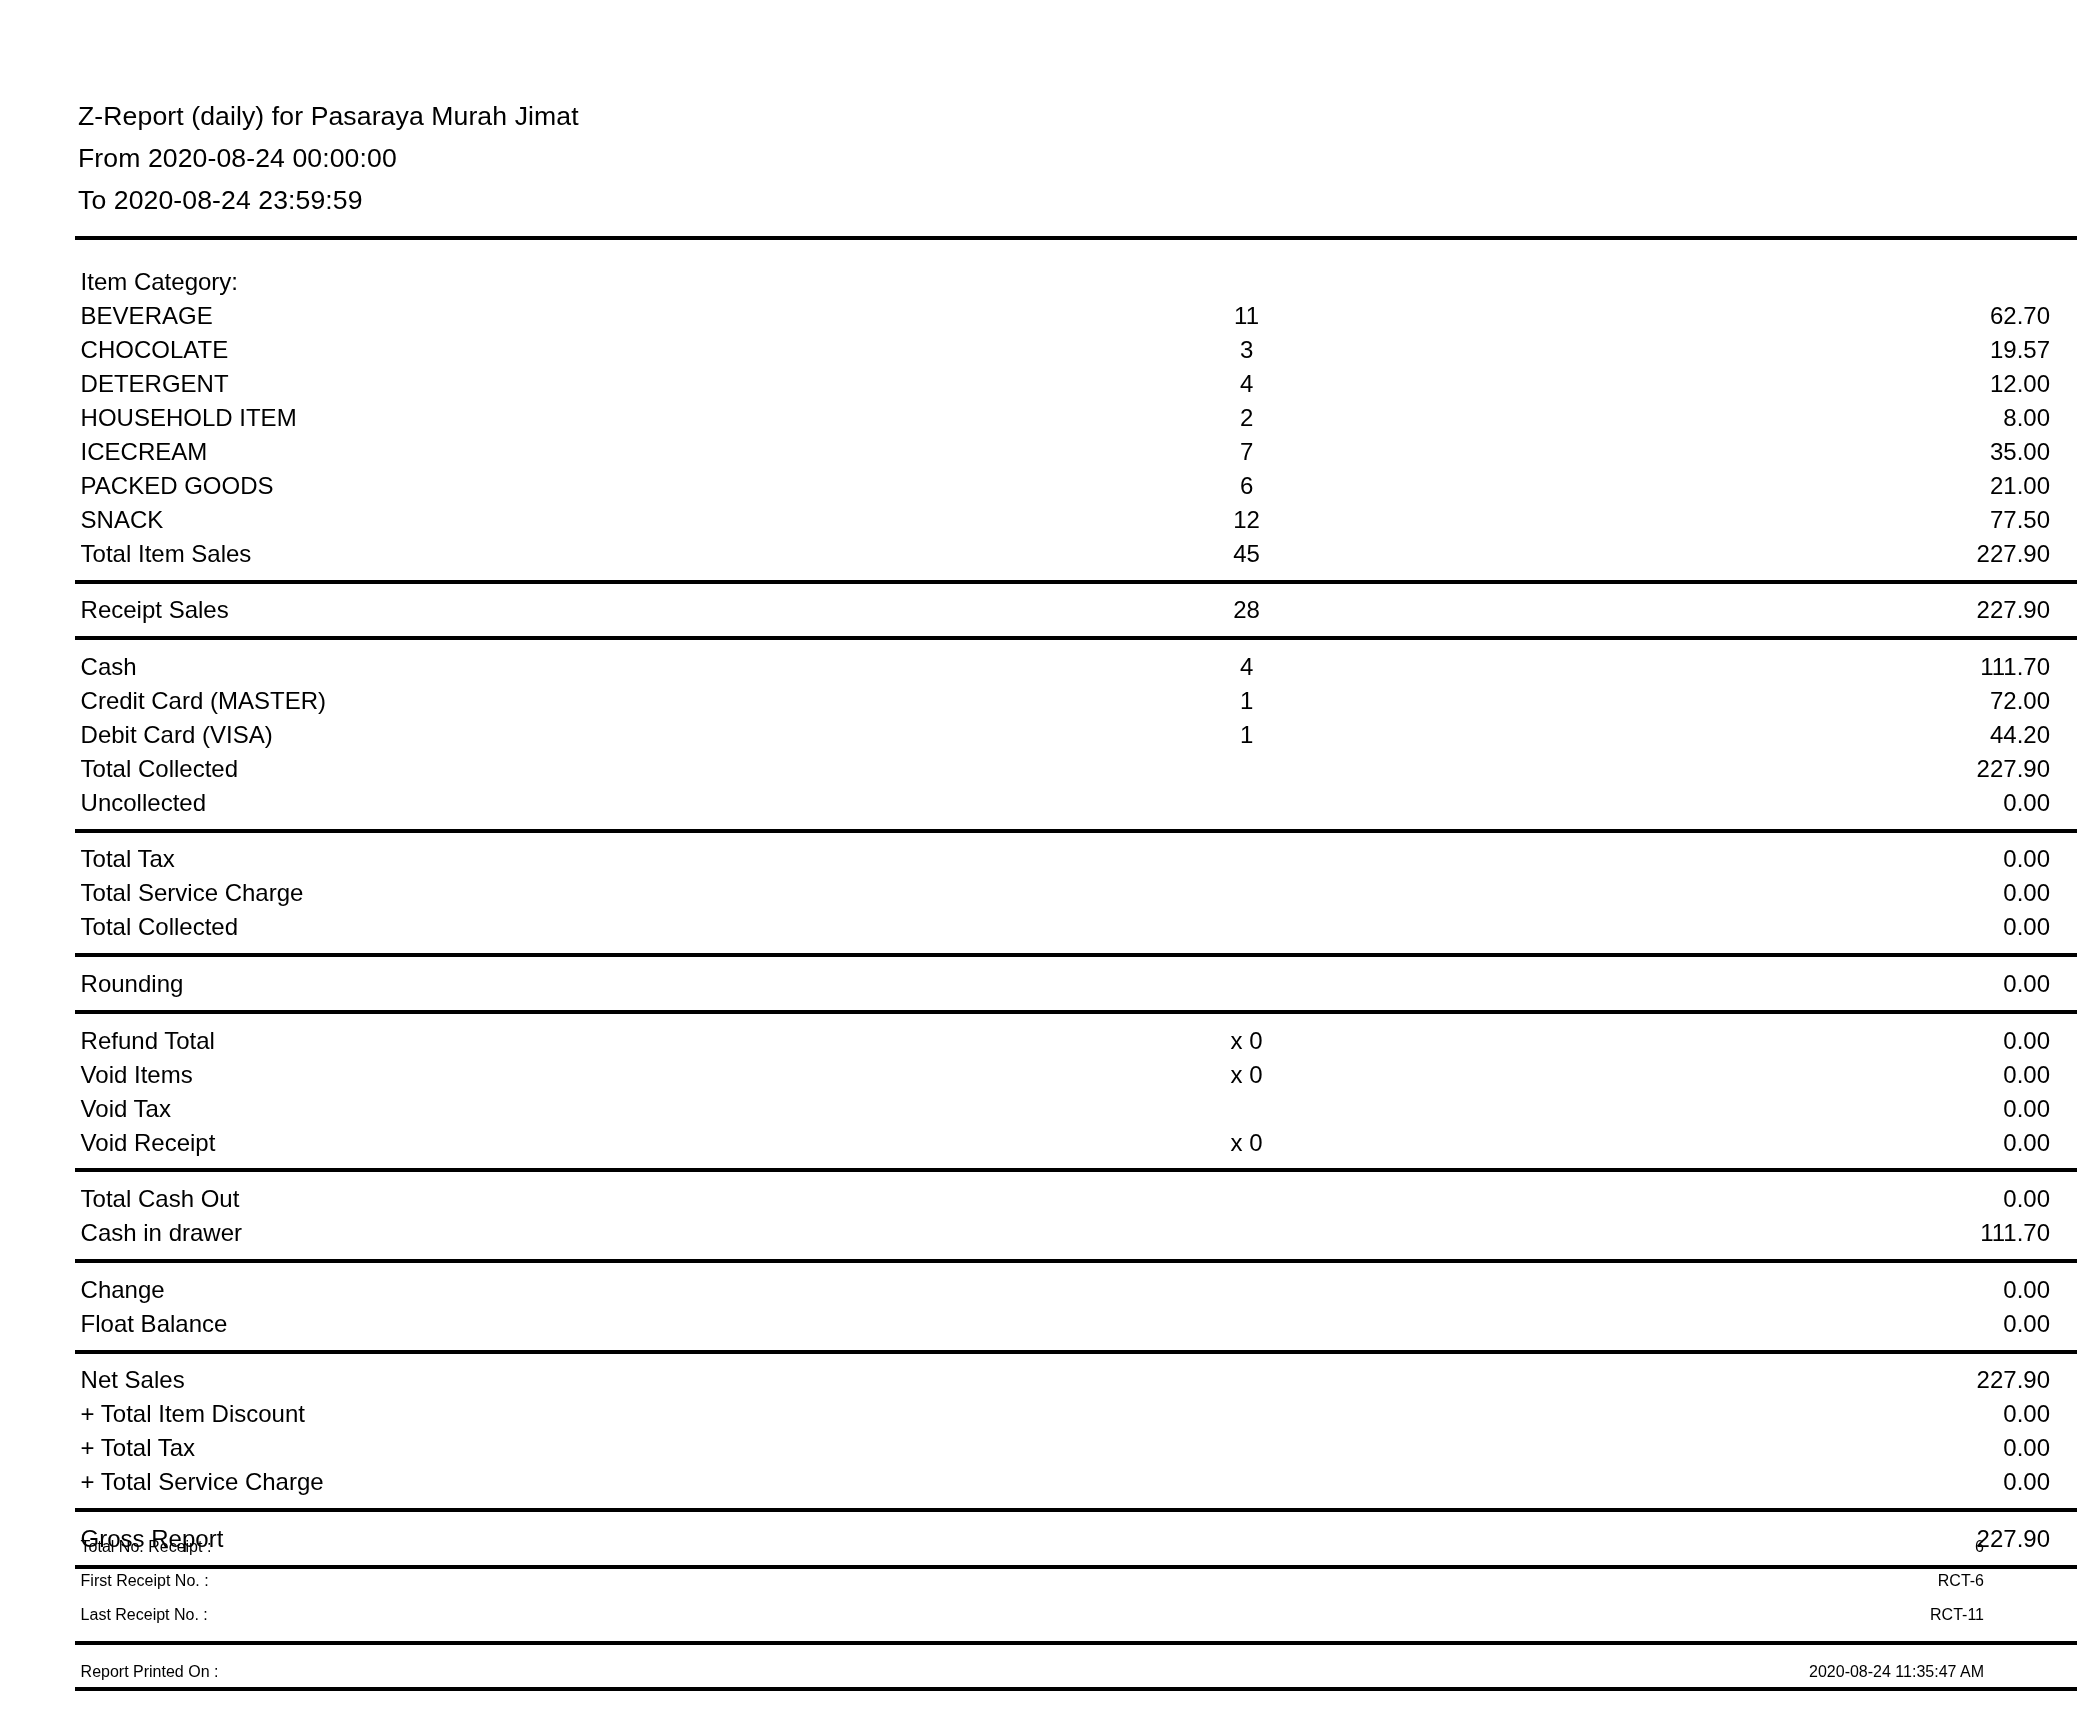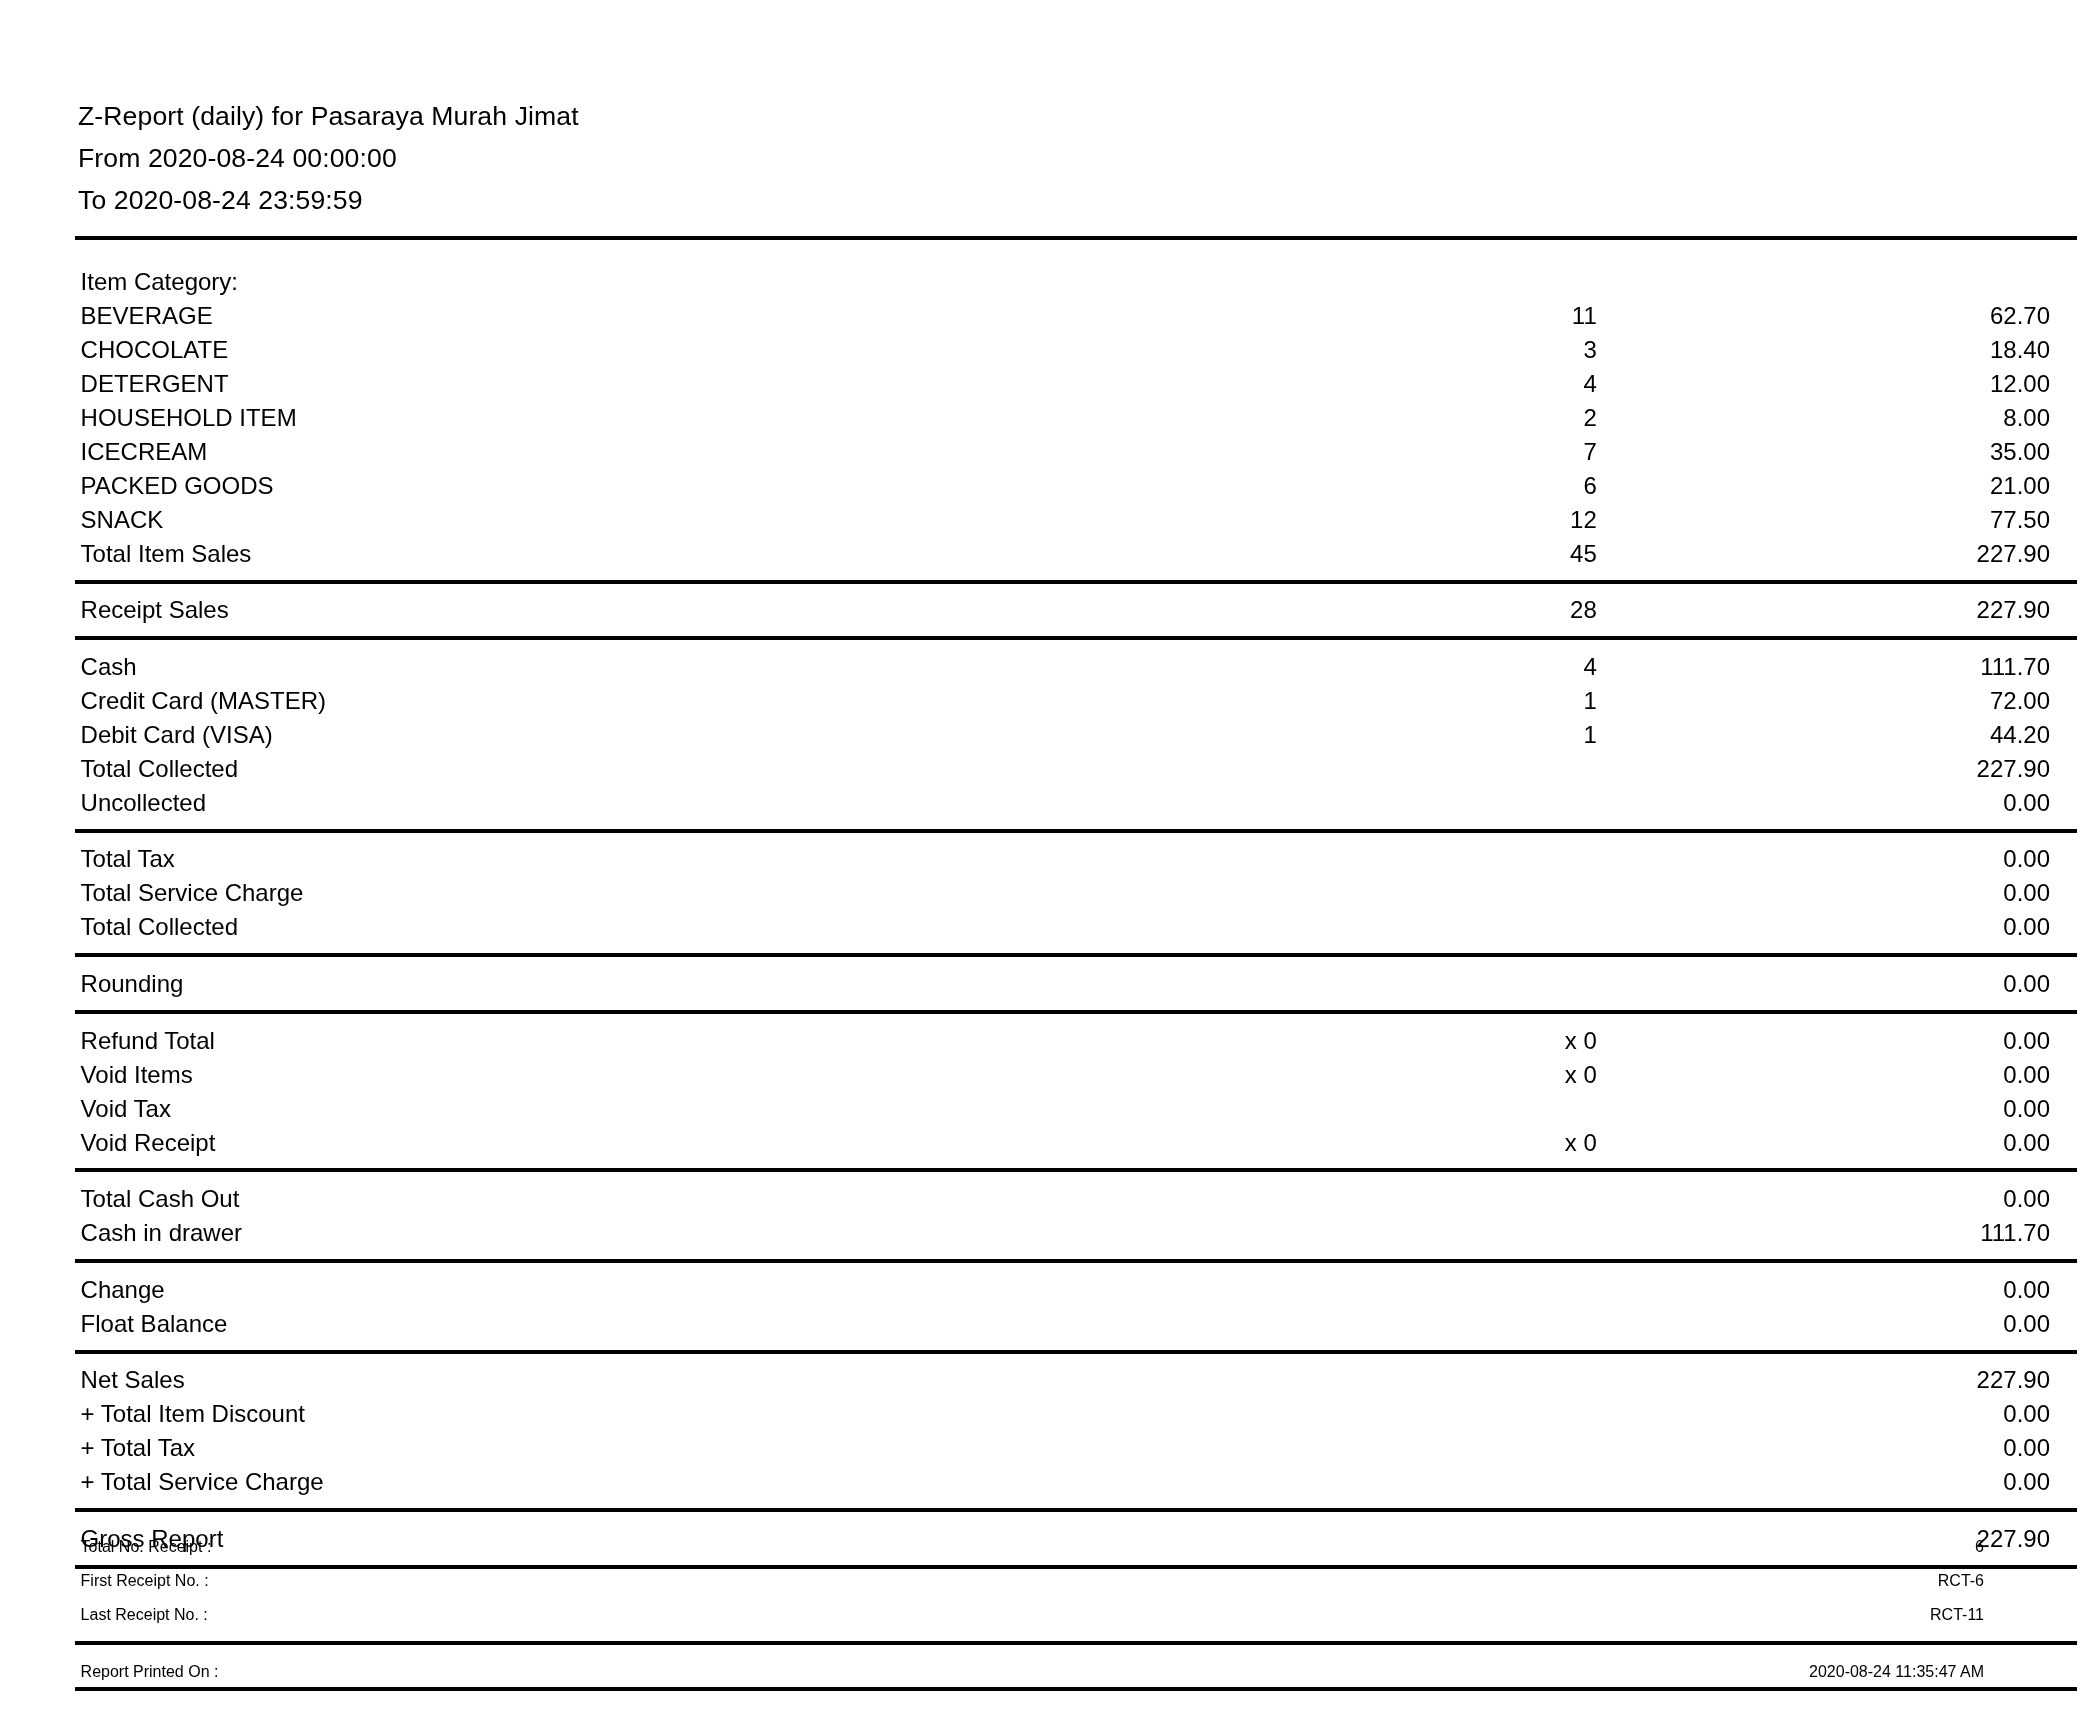--- a/index.html
+++ b/index.html
@@ -59,21 +59,21 @@
   table.rep td {
     padding: 0;
     font-size: 24px;
     line-height: 34px;
     height: 34px;
     vertical-align: middle;
     white-space: nowrap;
     border: 0;
   }
   .c-label { width: 821px; padding-left: 5.6px !important; text-align: left; }
-  .c-qty   { width: 700px;  text-align: right; }
+  .c-qty   { width: 700px;  text-align: center; }
   .c-amt   { width: 480px;  text-align: right; padding-right: 27px !important; }
 
   
   tr.sep td {
     height: 0;
     line-height: 0;
     font-size: 0;
     padding: 0;
     border-top: 4px solid #000;
   }
@@ -151,21 +151,21 @@
           <td class="c-amt"></td>
         </tr>
         <tr>
           <td class="c-label">BEVERAGE</td>
           <td class="c-qty">11</td>
           <td class="c-amt">62.70</td>
         </tr>
         <tr>
           <td class="c-label">CHOCOLATE</td>
           <td class="c-qty">3</td>
-          <td class="c-amt">18.40</td>
+          <td class="c-amt">19.57</td>
         </tr>
         <tr>
           <td class="c-label">DETERGENT</td>
           <td class="c-qty">4</td>
           <td class="c-amt">12.00</td>
         </tr>
         <tr>
           <td class="c-label">HOUSEHOLD ITEM</td>
           <td class="c-qty">2</td>
           <td class="c-amt">8.00</td>

